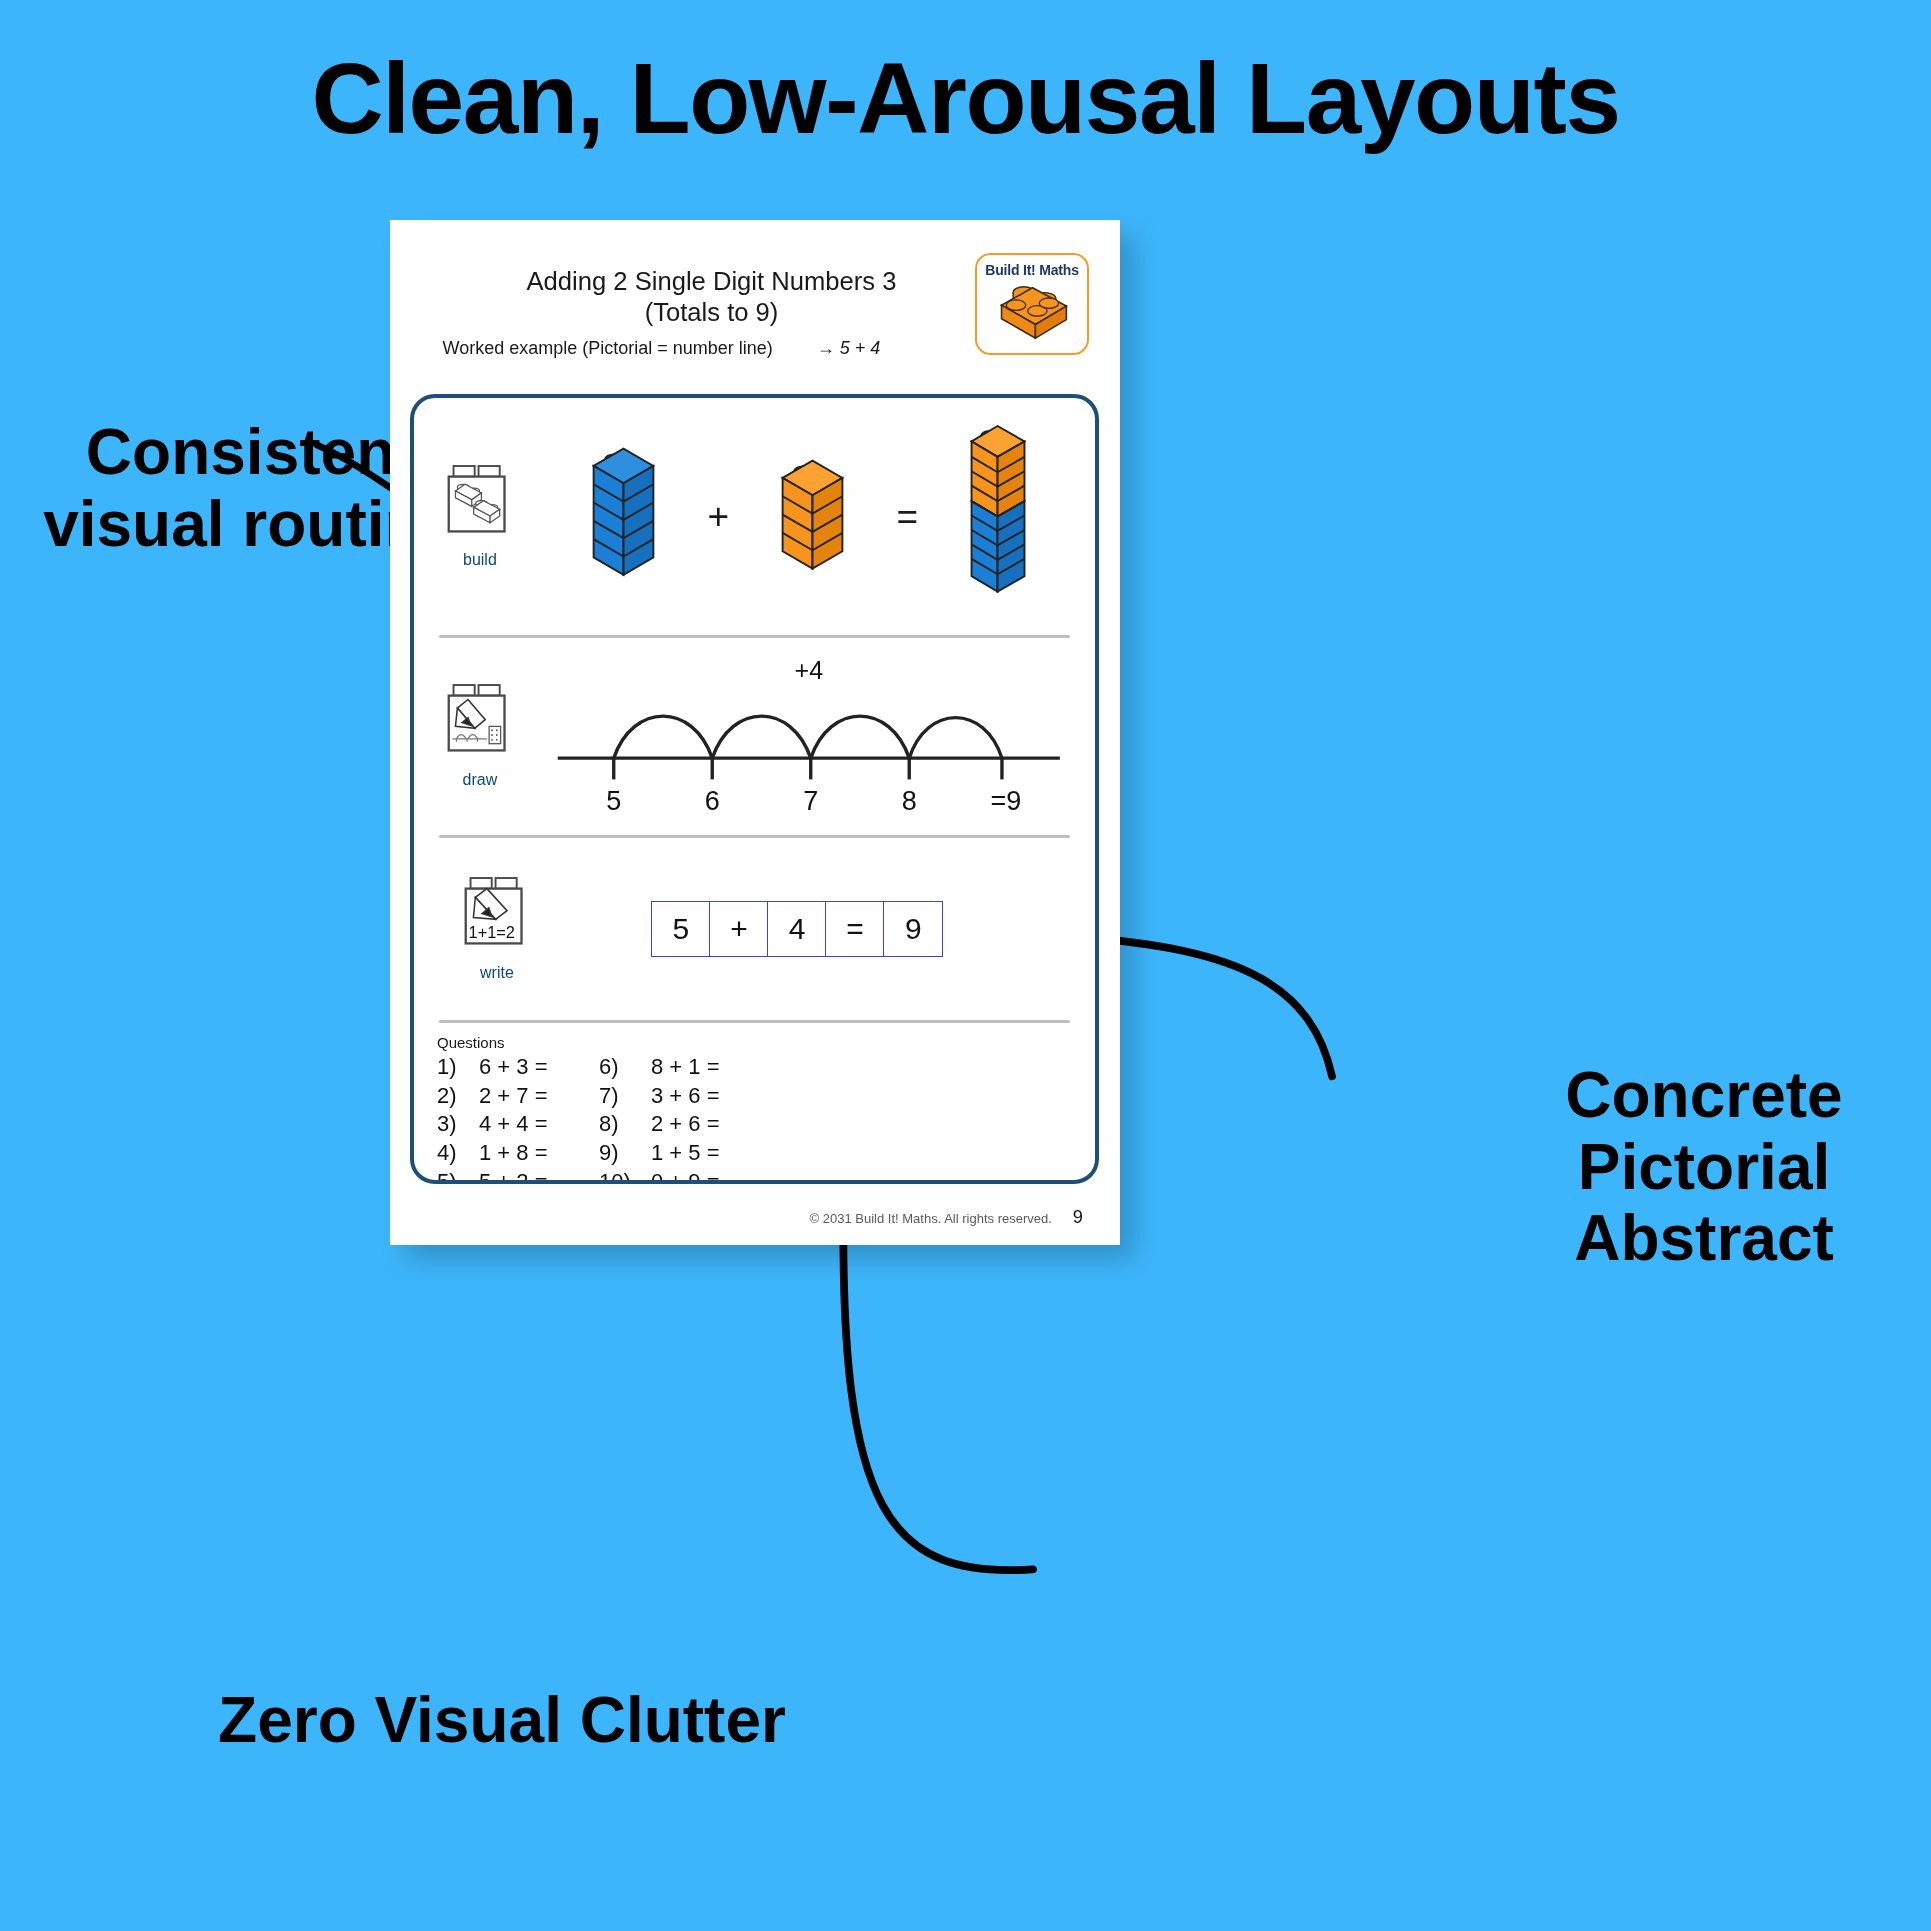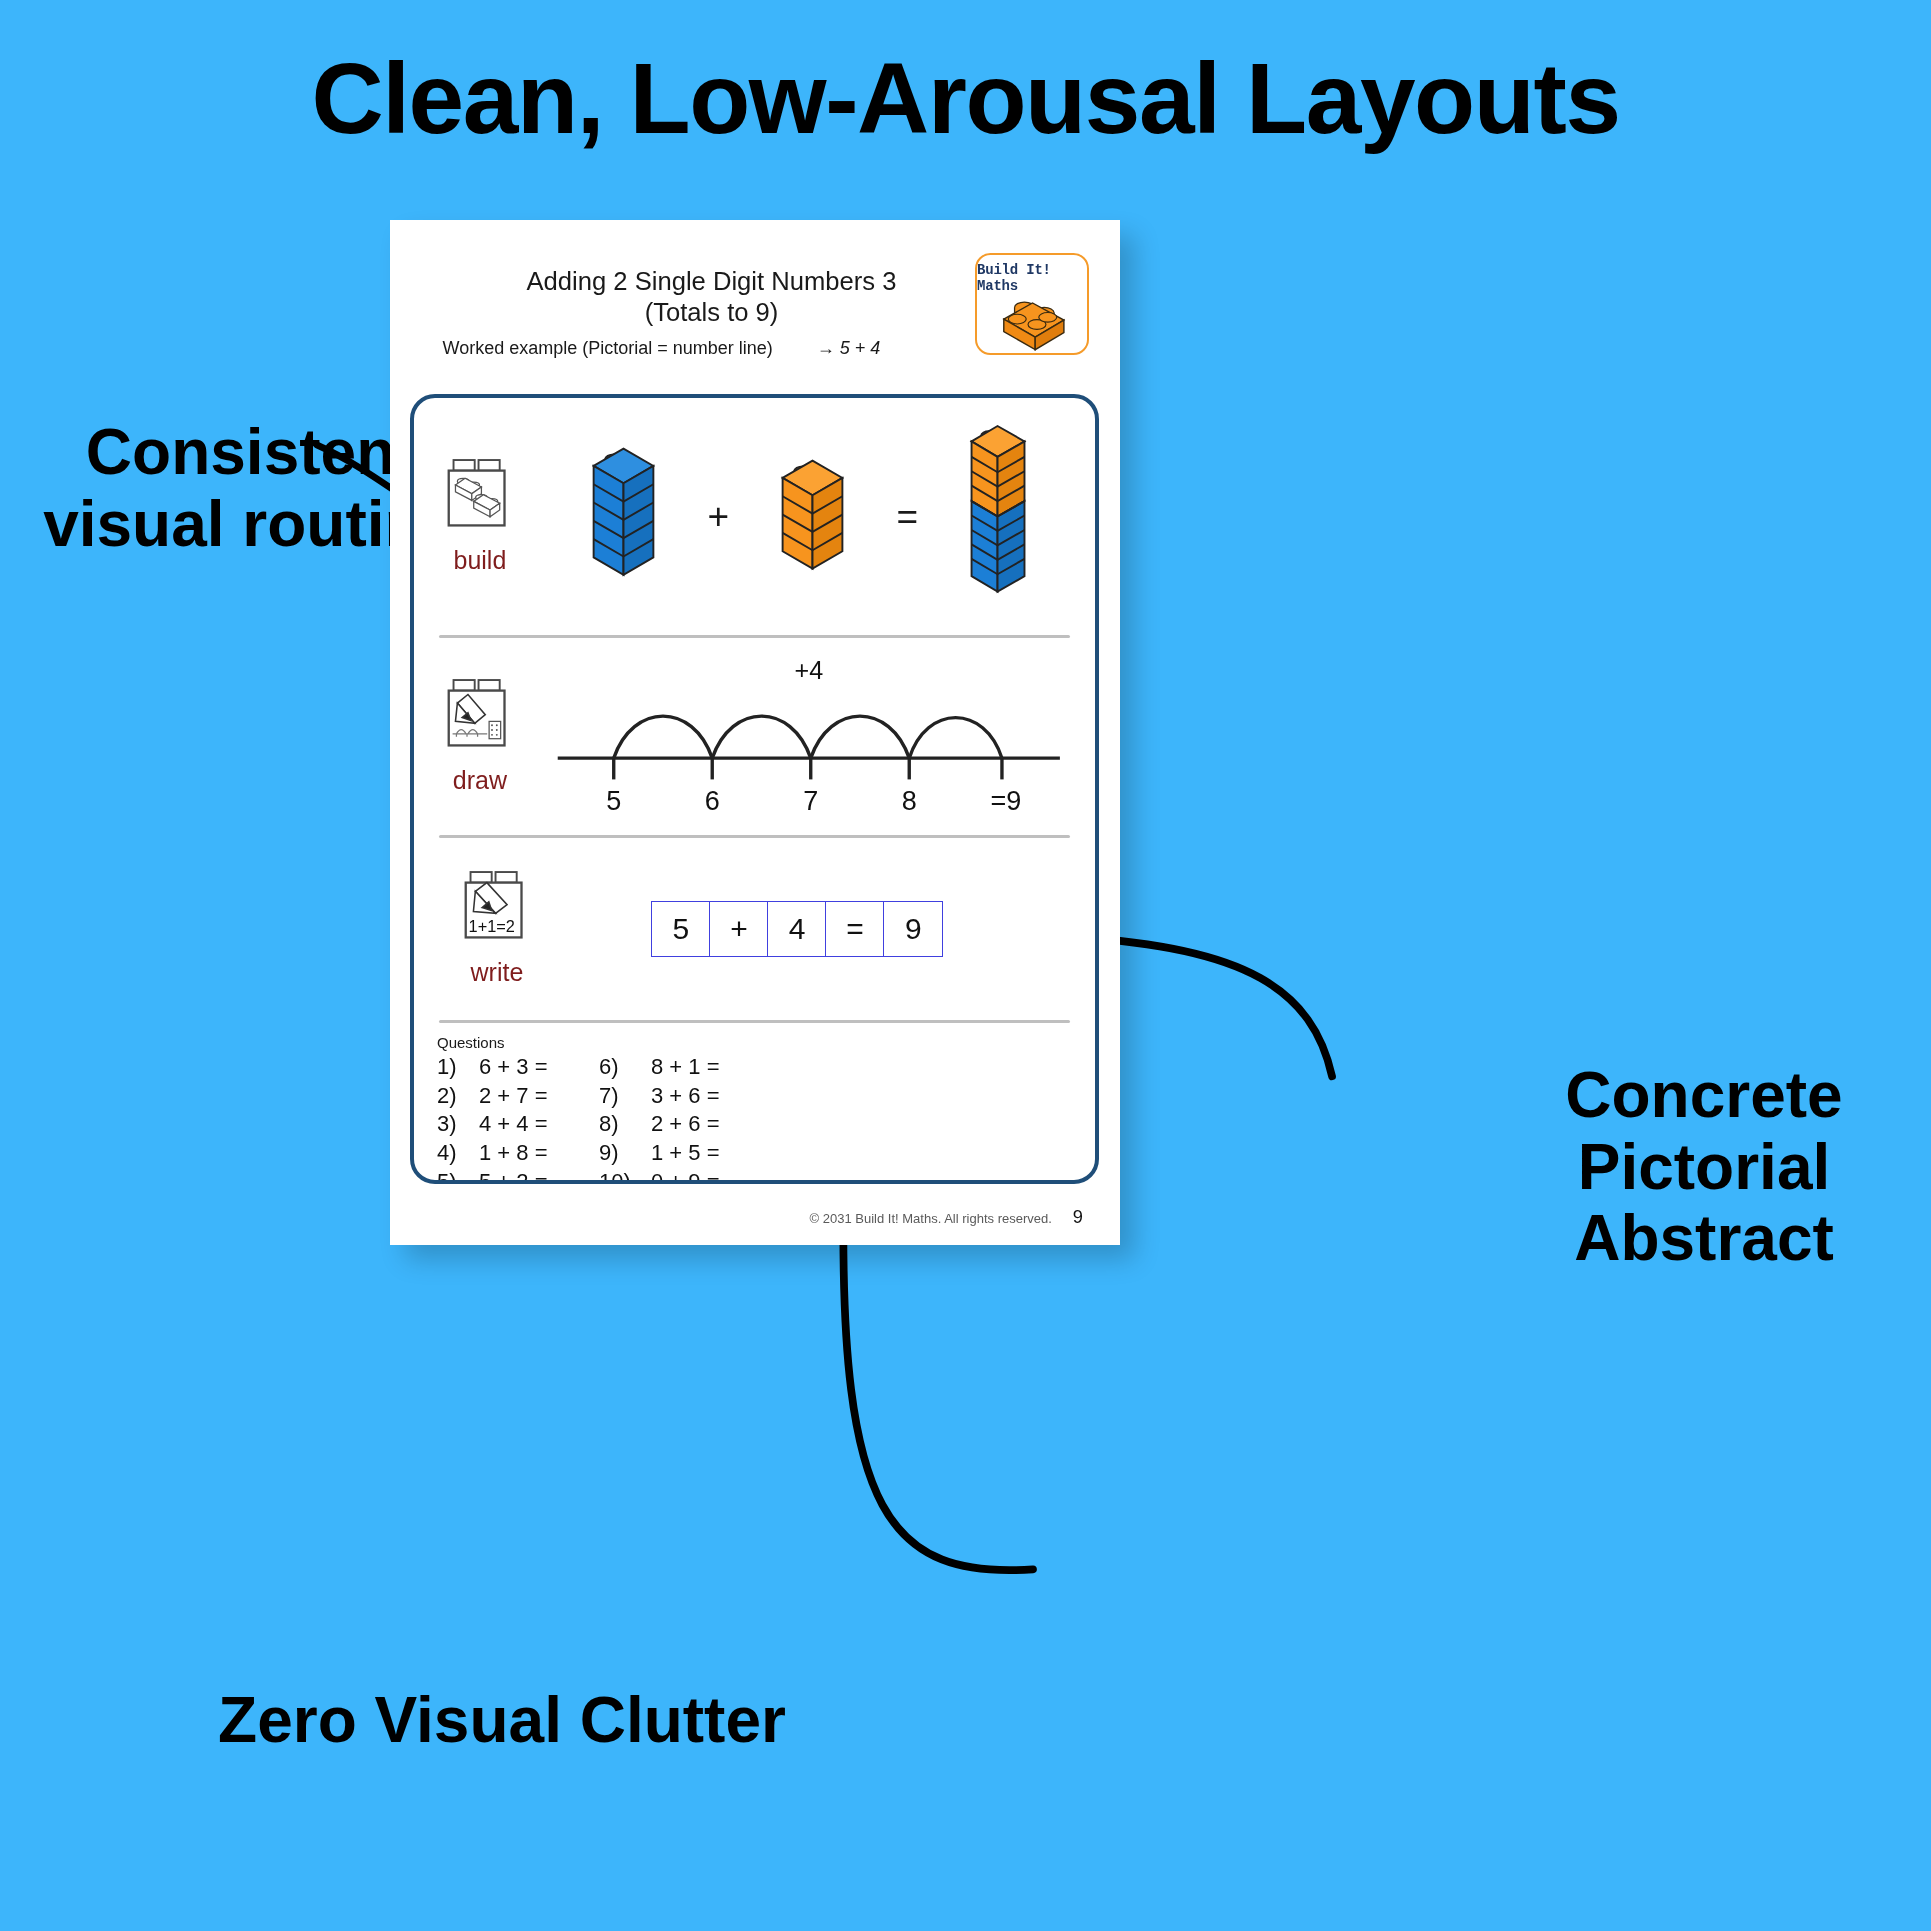--- a/index.html
+++ b/index.html
@@ -77,21 +77,20 @@
     position: absolute;
     right: 31px; top: 33px;
     width: 114px; height: 102px;
     border: 2.4px solid #F59B2A;
     border-radius: 15.4px;
     background: #fff;
     display: flex;
     flex-direction: column;
     align-items: center;
     padding-top: 6.8px;
-    font-family: Liberation Mono, monospace;
   }
   .logo-text {
     font-size: 14px;
     font-weight: 700;
     color: #1F3864;
     letter-spacing: -0.2px;
   }
 
   
   .ws-frame {
@@ -124,22 +123,22 @@
     flex-direction: column;
     align-items: center;
     padding-left: 5.8px;
   }
   .step-icon {
     position: relative;
     width: 75px; height: 81px;
   }
   .step-label {
     margin-top: 6.8px;
-    font-size: 25px;
-    color: #7f1d1d;
+    font-size: 16px;
+    color: #0c4a6e;
   }
 
   
   .build-row { height: 237px; }
   .build-content {
     flex: 1;
     display: flex;
     align-items: center;
     justify-content: space-evenly;
     padding-right: 15.4px;

